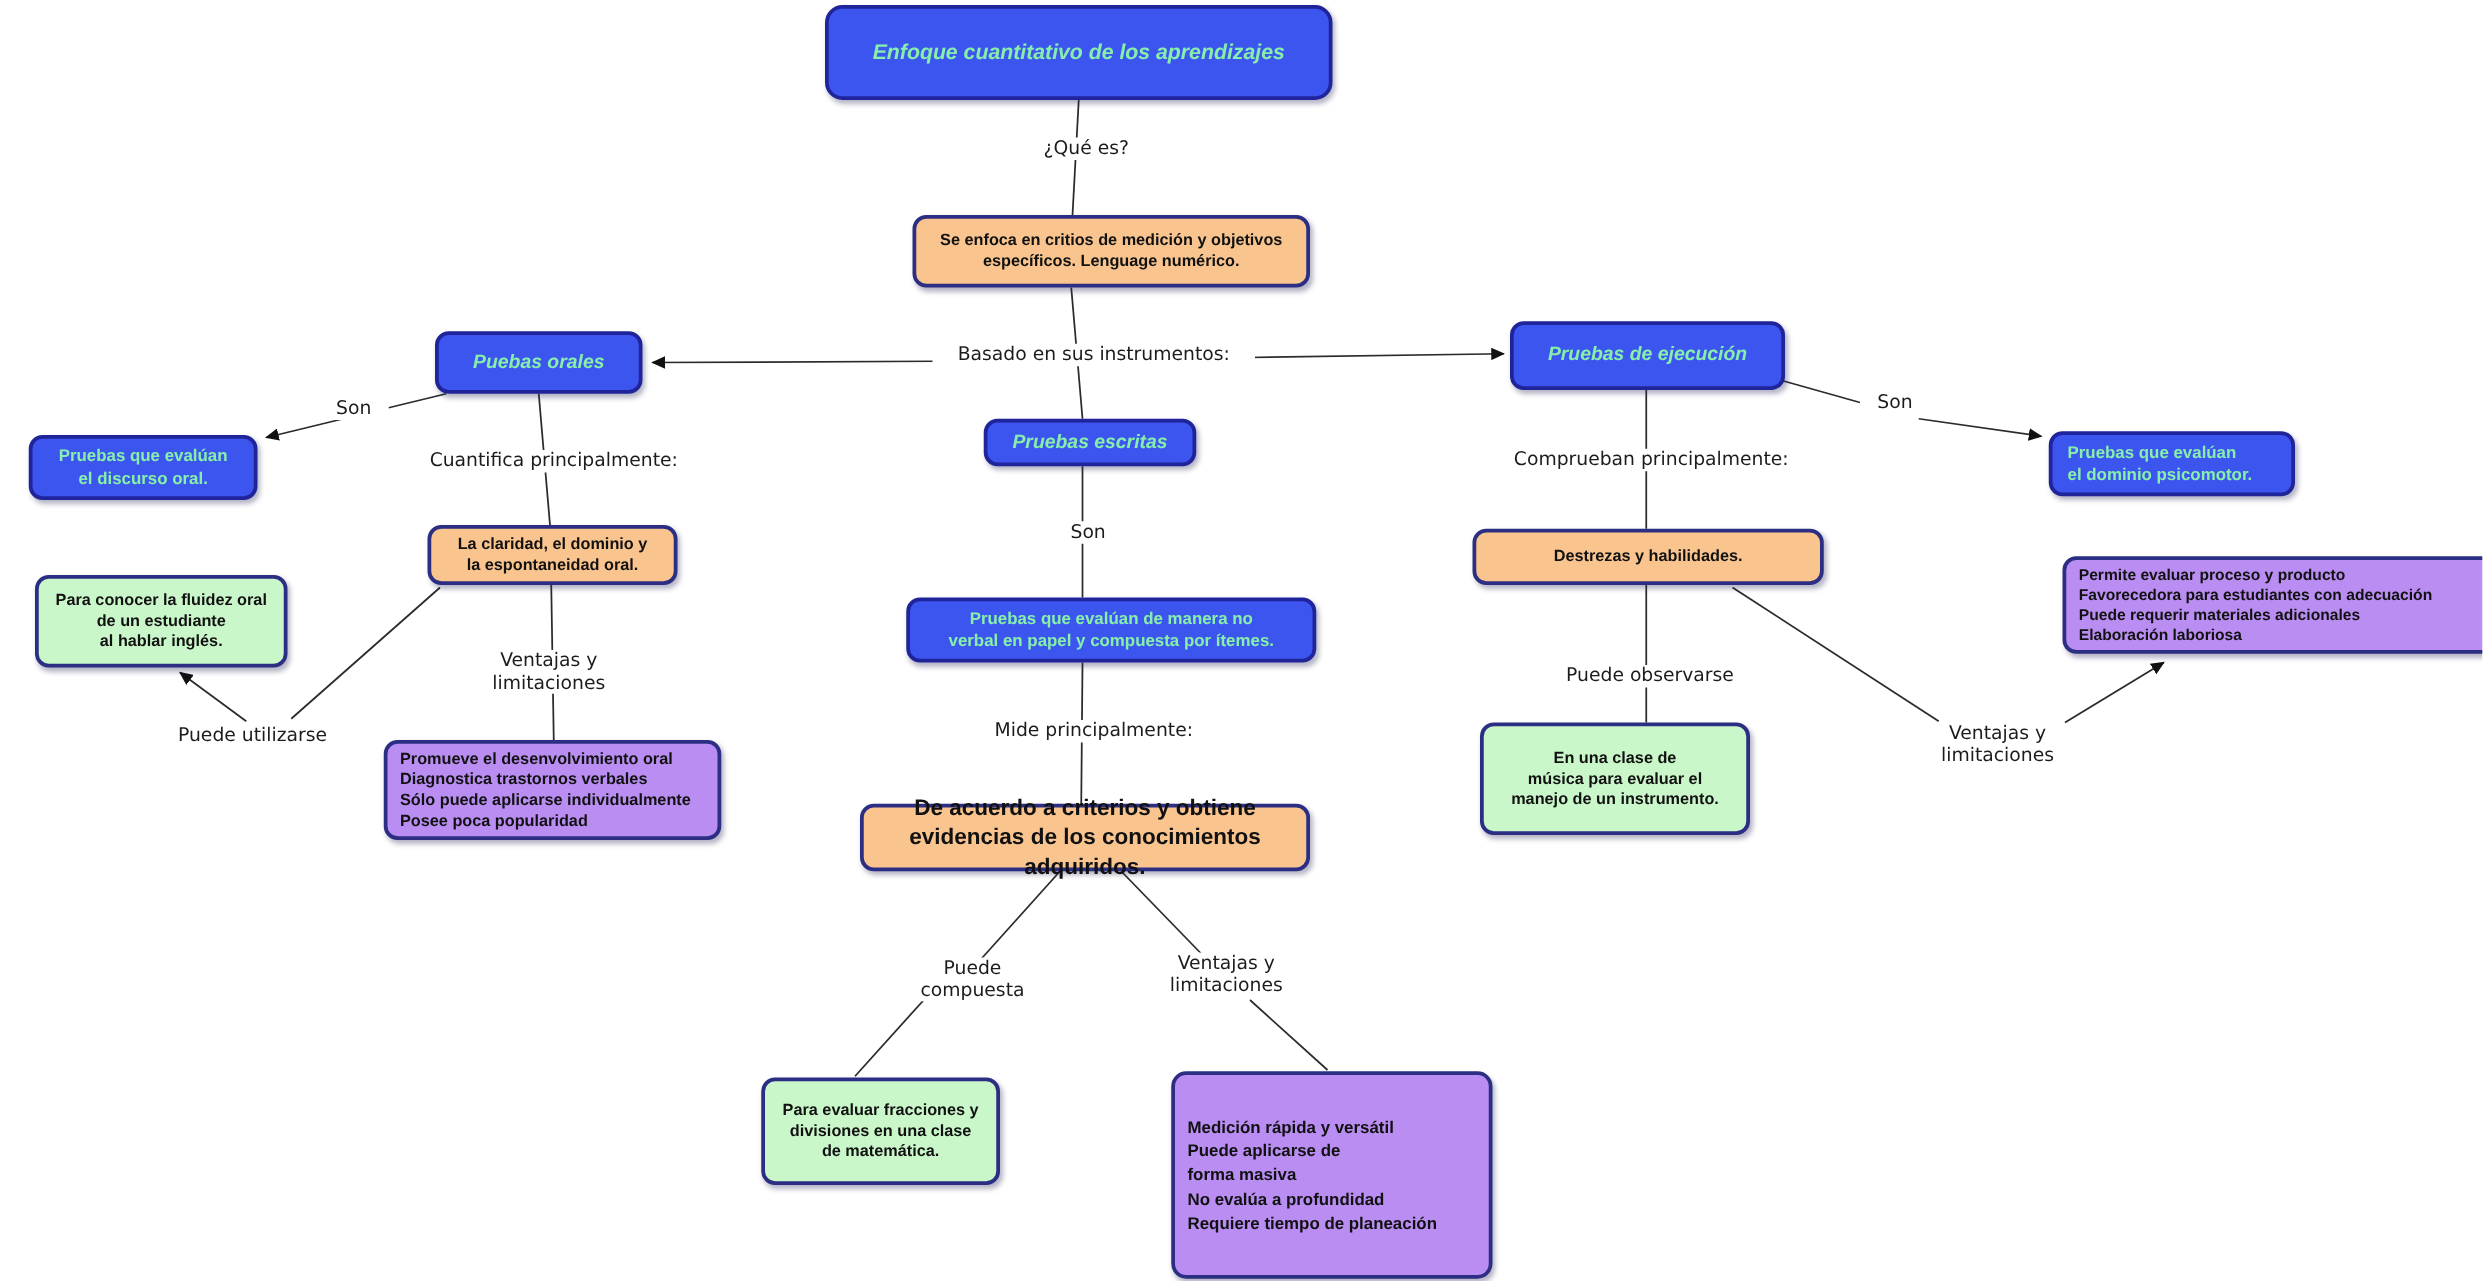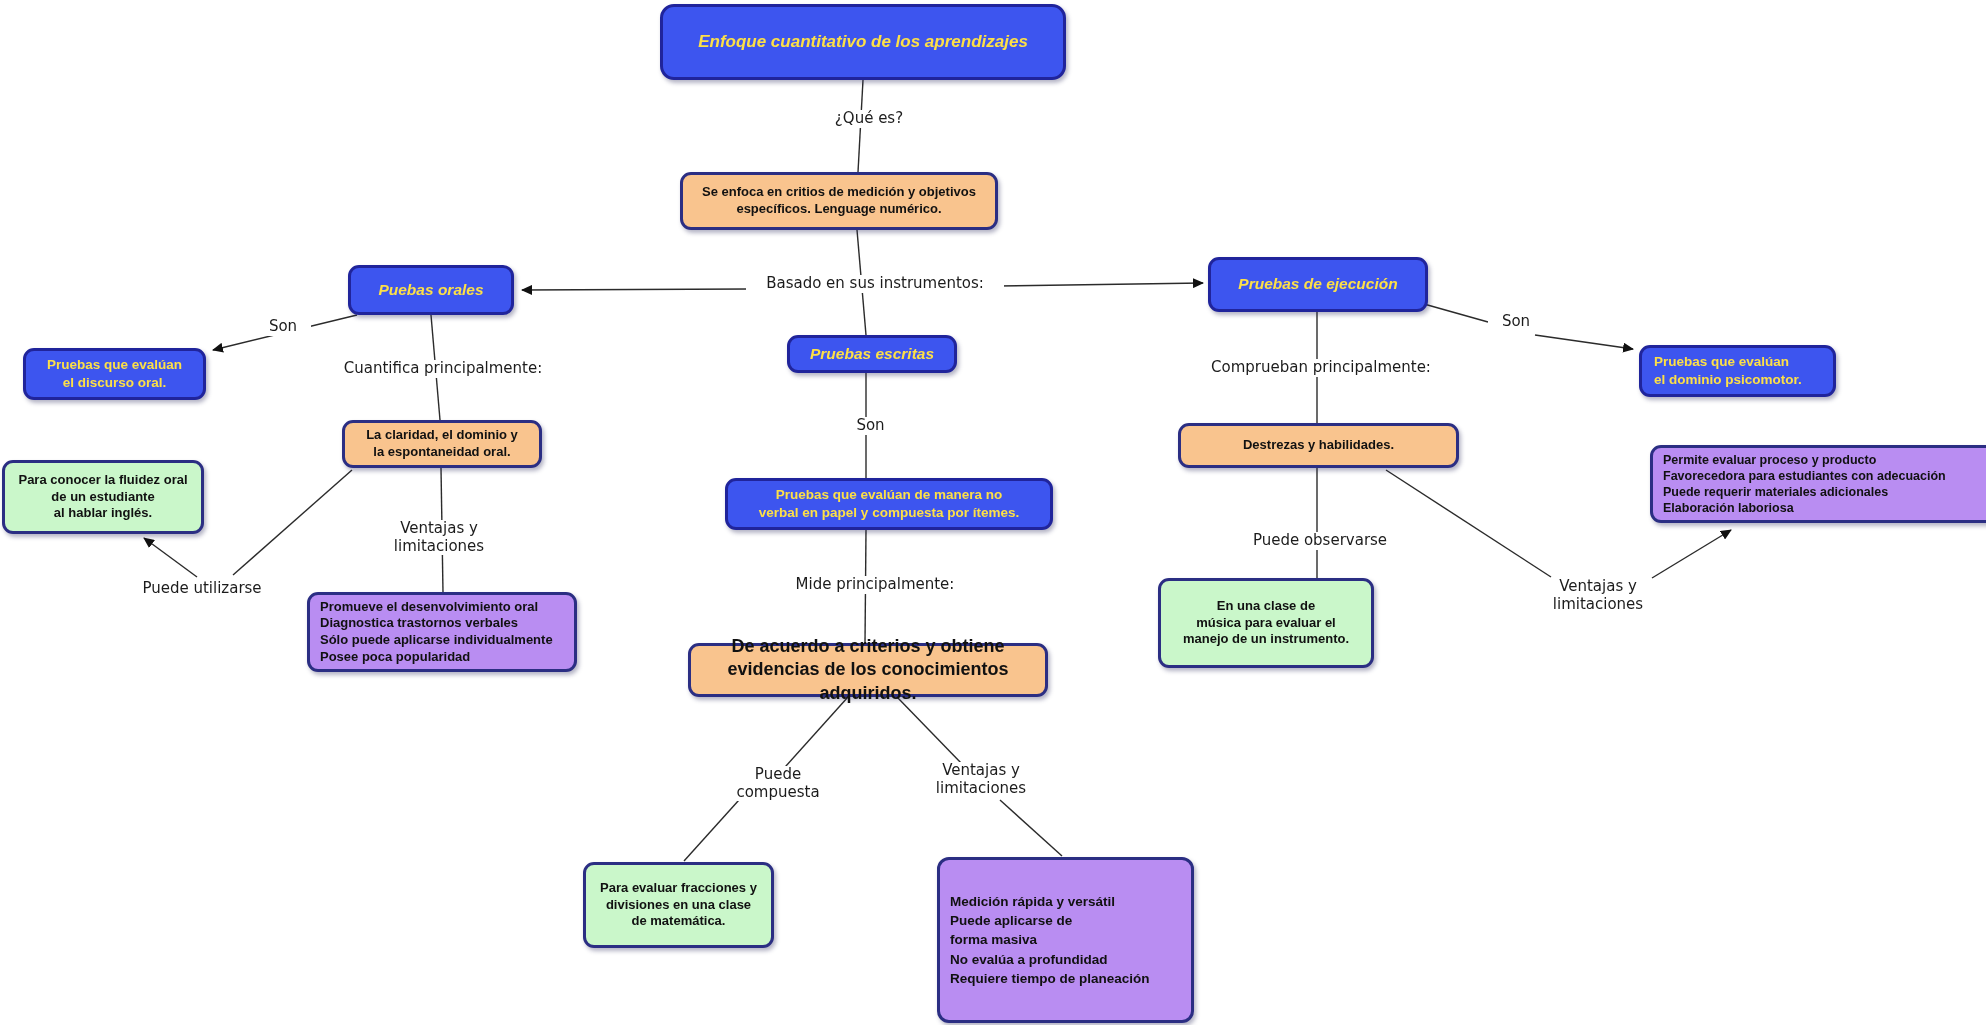--- a/index.html
+++ b/index.html
@@ -14,26 +14,26 @@
   #edges line{stroke:#2b2b2b;stroke-width:1.4;}
   .node{
     position:absolute;box-sizing:border-box;
     display:flex;align-items:center;justify-content:center;
     text-align:center;white-space:pre-line;
     border:3px solid #2b2e83;border-radius:11px;
     box-shadow:2px 3px 4px rgba(40,40,90,.35);
     z-index:2;color:#111;font-weight:bold;
     line-height:1.3;padding:4px 8px;
   }
-  .blue{background:#3d55ef;color:#fde047;border-color:#20249b;}
+  .blue{background:#3d55ef;color:#86efac;border-color:#20249b;}
   .blue.main{font-style:italic;font-size:17px;border-radius:14px;}
   .blue.hub{font-style:italic;font-size:15.5px;}
   .blue.sub{font-size:13.5px;}
   .orange{background:#f9c48e;font-size:13px;}
-  .green{background:#caf7ca;font-size:13px;}
+  .green{background:#caf7ca;font-size:13px;margin-left:26px;}
   .purple{background:#b98df2;font-size:13px;justify-content:flex-start;text-align:left;line-height:1.28;padding:6px 10px;}
   .leftalign{justify-content:flex-start;text-align:left;padding-left:12px;}
   .edge-label{
     position:absolute;z-index:1;
     background:#ffffff;color:#1c1c1c;
     font-family:"DejaVu Sans",sans-serif;font-size:15px;
     text-align:center;white-space:pre-line;line-height:1.18;
     padding:0 3px;
   }
 </style>
@@ -66,21 +66,21 @@
     <line x1="1317" y1="312" x2="1317" y2="423"></line>
     <line x1="1424" y1="304" x2="1488" y2="322"></line>
     <line x1="1535" y1="335" x2="1633" y2="349" marker-end="url(#arw)"></line>
     <line x1="1317" y1="468" x2="1317" y2="578"></line>
     <line x1="1386" y1="470" x2="1551" y2="577"></line>
     <line x1="1652" y1="578" x2="1731" y2="530" marker-end="url(#arw)"></line>
   </svg>
 
   <div class="node blue main" style="left:660px;top:4px;width:406px;height:76px;">Enfoque cuantitativo de los aprendizajes</div>
 
-  <div class="node orange" style="left:680px;top:172px;width:318px;height:58px;">Se enfoca en critios de medición y objetivos
+  <div class="node orange" style="left:730px;top:172px;width:318px;height:58px;">Se enfoca en critios de medición y objetivos
 específicos. Lenguage numérico.</div>
 
   <div class="node blue hub" style="left:348px;top:265px;width:166px;height:50px;">Puebas orales</div>
 
   <div class="node blue hub" style="left:787px;top:335px;width:170px;height:38px;">Pruebas escritas</div>
 
   <div class="node blue hub" style="left:1208px;top:257px;width:220px;height:55px;">Pruebas de ejecución</div>
 
   <div class="node blue sub" style="left:23px;top:348px;width:183px;height:52px;">Pruebas que evalúan
 el discurso oral.</div>

